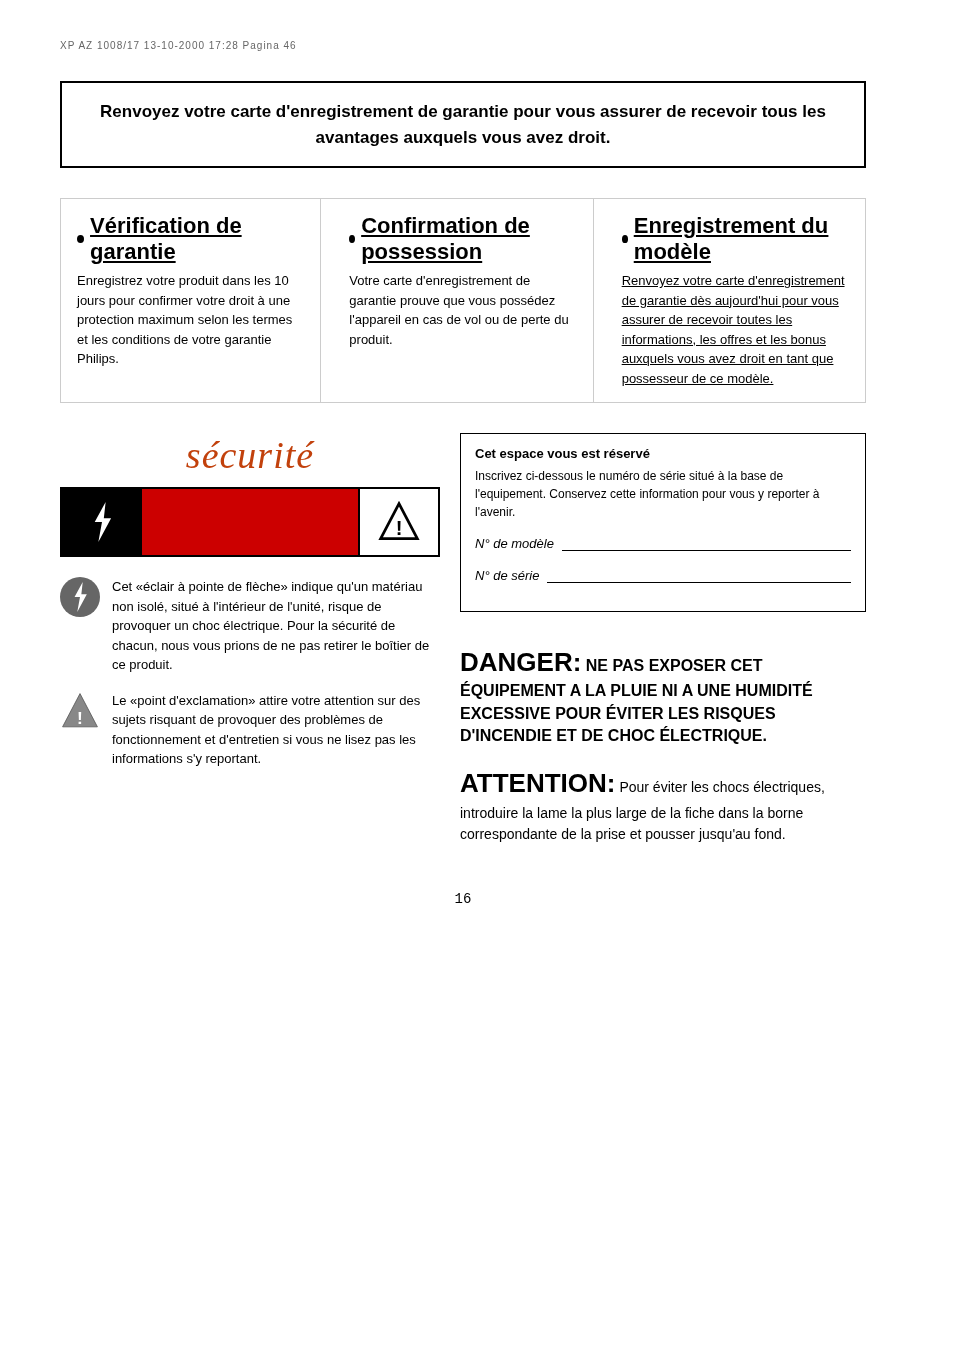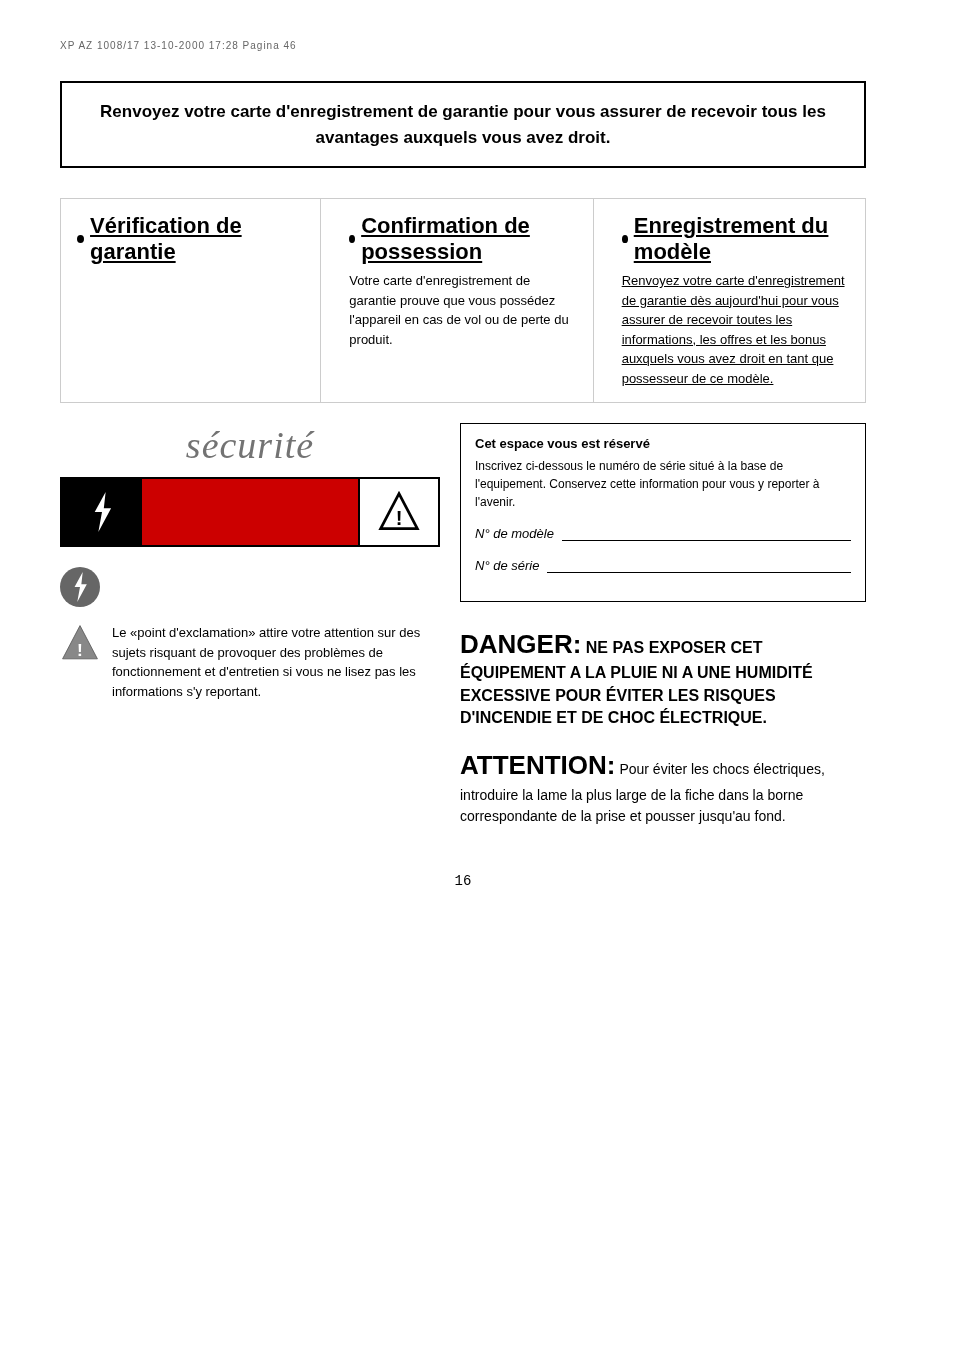--- a/index.html
+++ b/index.html
@@ -31,21 +31,21 @@
     .banner-text {
       font-size: 17px;
       font-weight: bold;
       line-height: 1.5;
     }
 
     
     .three-col {
       display: flex;
       gap: 12px;
-      margin-bottom: 20px;
+      margin-bottom: 30px;
       border: 1px solid #ccc;
     }
     .col {
       flex: 1;
       padding: 14px 16px;
       border-right: 1px solid #ccc;
     }
     .col:last-child { border-right: none; text-decoration: underline; }
 
     .col-title {
@@ -80,21 +80,21 @@
     
     .left-side {
       flex: 0 0 380px;
     }
 
     
     .securite-logo {
       font-family: 'Times New Roman', serif;
       font-size: 38px;
       font-style: italic;
-      color: #737373;
+      color: #c2410c;
       margin-bottom: 10px;
       letter-spacing: 1px;
       text-align: center;
     }
 
     
     .warning-box {
       border: 2px solid #000;
       display: flex;
       align-items: stretch;
@@ -152,21 +152,21 @@
 
     
     .right-side {
       flex: 1;
     }
 
     
     .reserved-box {
       border: 1px solid #000;
       padding: 12px 14px;
-      margin-bottom: 24px;
+      margin-bottom: 32px;
     }
     .reserved-title {
       font-size: 13px;
       font-weight: bold;
       margin-bottom: 6px;
     }
     .reserved-text {
       font-size: 12px;
       line-height: 1.5;
       margin-bottom: 14px;
@@ -256,20 +256,21 @@
     <div class="banner-text">Renvoyez votre carte d'enregistrement de garantie pour vous assurer de recevoir tous les avantages auxquels vous avez droit.</div>
   </div>
 
   <div class="three-col">
 
     <div class="col">
       <div class="col-title">
         <span class="bullet"></span>
         <span>Vérification de garantie</span>
       </div>
+      <div class="col-text">Enregistrez votre produit dans les 10 jours pour confirmer votre droit à une protection maximum selon les termes et les conditions de votre garantie Philips.</div>
     </div>
 
     <div class="col">
       <div class="col-title">
         <span class="bullet"></span>
         <span>Confirmation de possession</span>
       </div>
       <div class="col-text">Votre carte d'enregistrement de garantie prouve que vous possédez l'appareil en cas de vol ou de perte du produit.</div>
     </div>
 
@@ -302,20 +303,21 @@
           </svg>
         </div>
       </div>
 
       <div class="icon-description">
         <div class="icon-circle">
           <svg width="22" height="30" viewBox="0 0 28 44" xmlns="http://www.w3.org/2000/svg">
             <polygon points="18,0 6,22 14,22 10,44 24,18 16,18" fill="white"></polygon>
           </svg>
         </div>
+        <div class="icon-desc-text">Cet «éclair à pointe de flèche» indique qu'un matériau non isolé, situé à l'intérieur de l'unité, risque de provoquer un choc électrique. Pour la sécurité de chacun, nous vous prions de ne pas retirer le boîtier de ce produit.</div>
       </div>
 
       <div class="icon-description">
         <div class="icon-circle triangle-bg">
           <svg class="svg-triangle-small" viewBox="0 0 48 48" xmlns="http://www.w3.org/2000/svg">
             <polygon points="24,2 46,44 2,44" fill="#888" stroke="#555" stroke-width="1"></polygon>
             <text x="24" y="40" text-anchor="middle" font-size="22" font-weight="bold" fill="#fff">!</text>
           </svg>
         </div>
         <div class="icon-desc-text">Le «point d'exclamation» attire votre attention sur des sujets risquant de provoquer des problèmes de fonctionnement et d'entretien si vous ne lisez pas les informations s'y reportant.</div>

